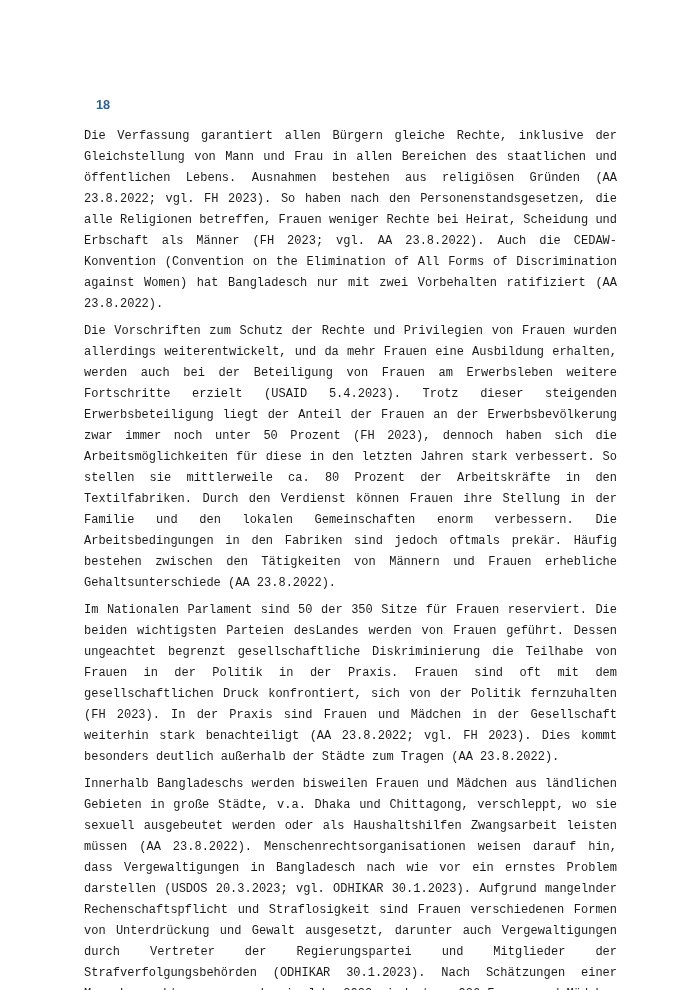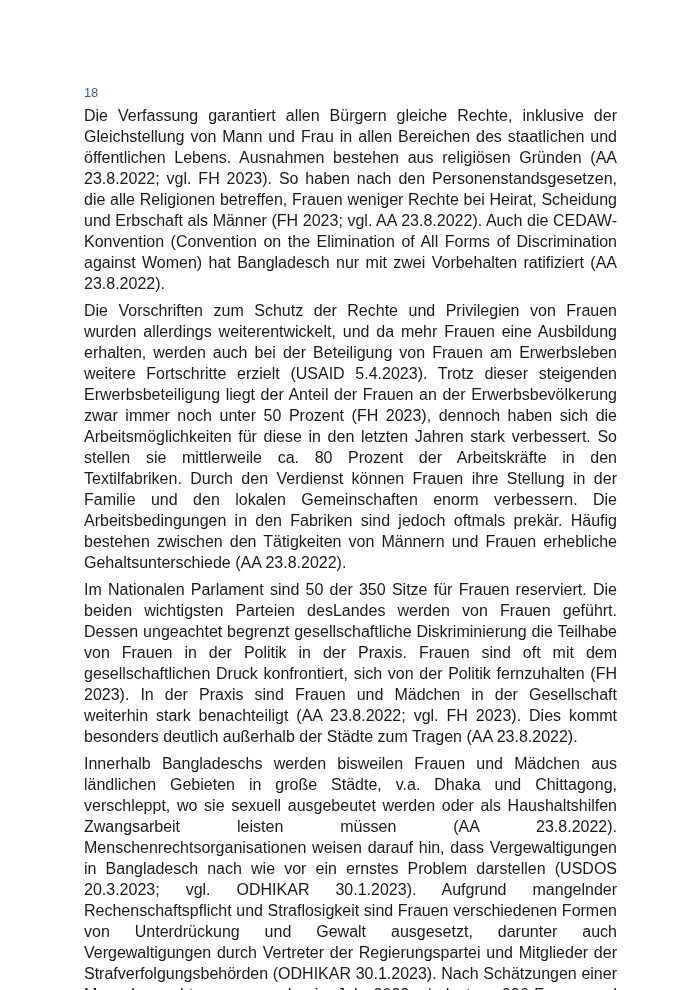--- a/index.html
+++ b/index.html
@@ -12,42 +12,43 @@
     color: #1a1a1a;
     overflow: hidden;
   }
   .content {
     position: absolute;
     left: 84px;
     top: 83px;
     width: 533px;
   }
   h1.heading, h2.heading {
-    margin: 0;
+    margin: 12px;
     color: #34618C;
     font-size: 12.8px;
     line-height: 19px;
-    font-weight: normal;
+    font-weight: bold;
     display: flex;
   }
   h1.heading .num { width: 28px; flex: 0 0 auto; }
   h2.heading .num { width: 34px; flex: 0 0 auto; }
   .last-change {
     color: #4F81BD;
     font-size: 11.7px;
     line-height: 19px;
     margin: 0 0 10px 0;
   }
   p.body-par {
-    font-size: 16px;
+    font-size: 12px;
     line-height: 21px;
     color: #1a1a1a;
     text-align: justify;
     margin: 0 0 6px 0;
     hyphens: auto;
+    font-family: Liberation Mono, monospace;
     -webkit-hyphens: auto;
   }
   p.body-par:first-of-type { margin-top: 3px; }
   .page-number {
     position: absolute;
     top: 925px;
     left: 0;
     right: 0;
     text-align: center;
     font-size: 11.5px;

